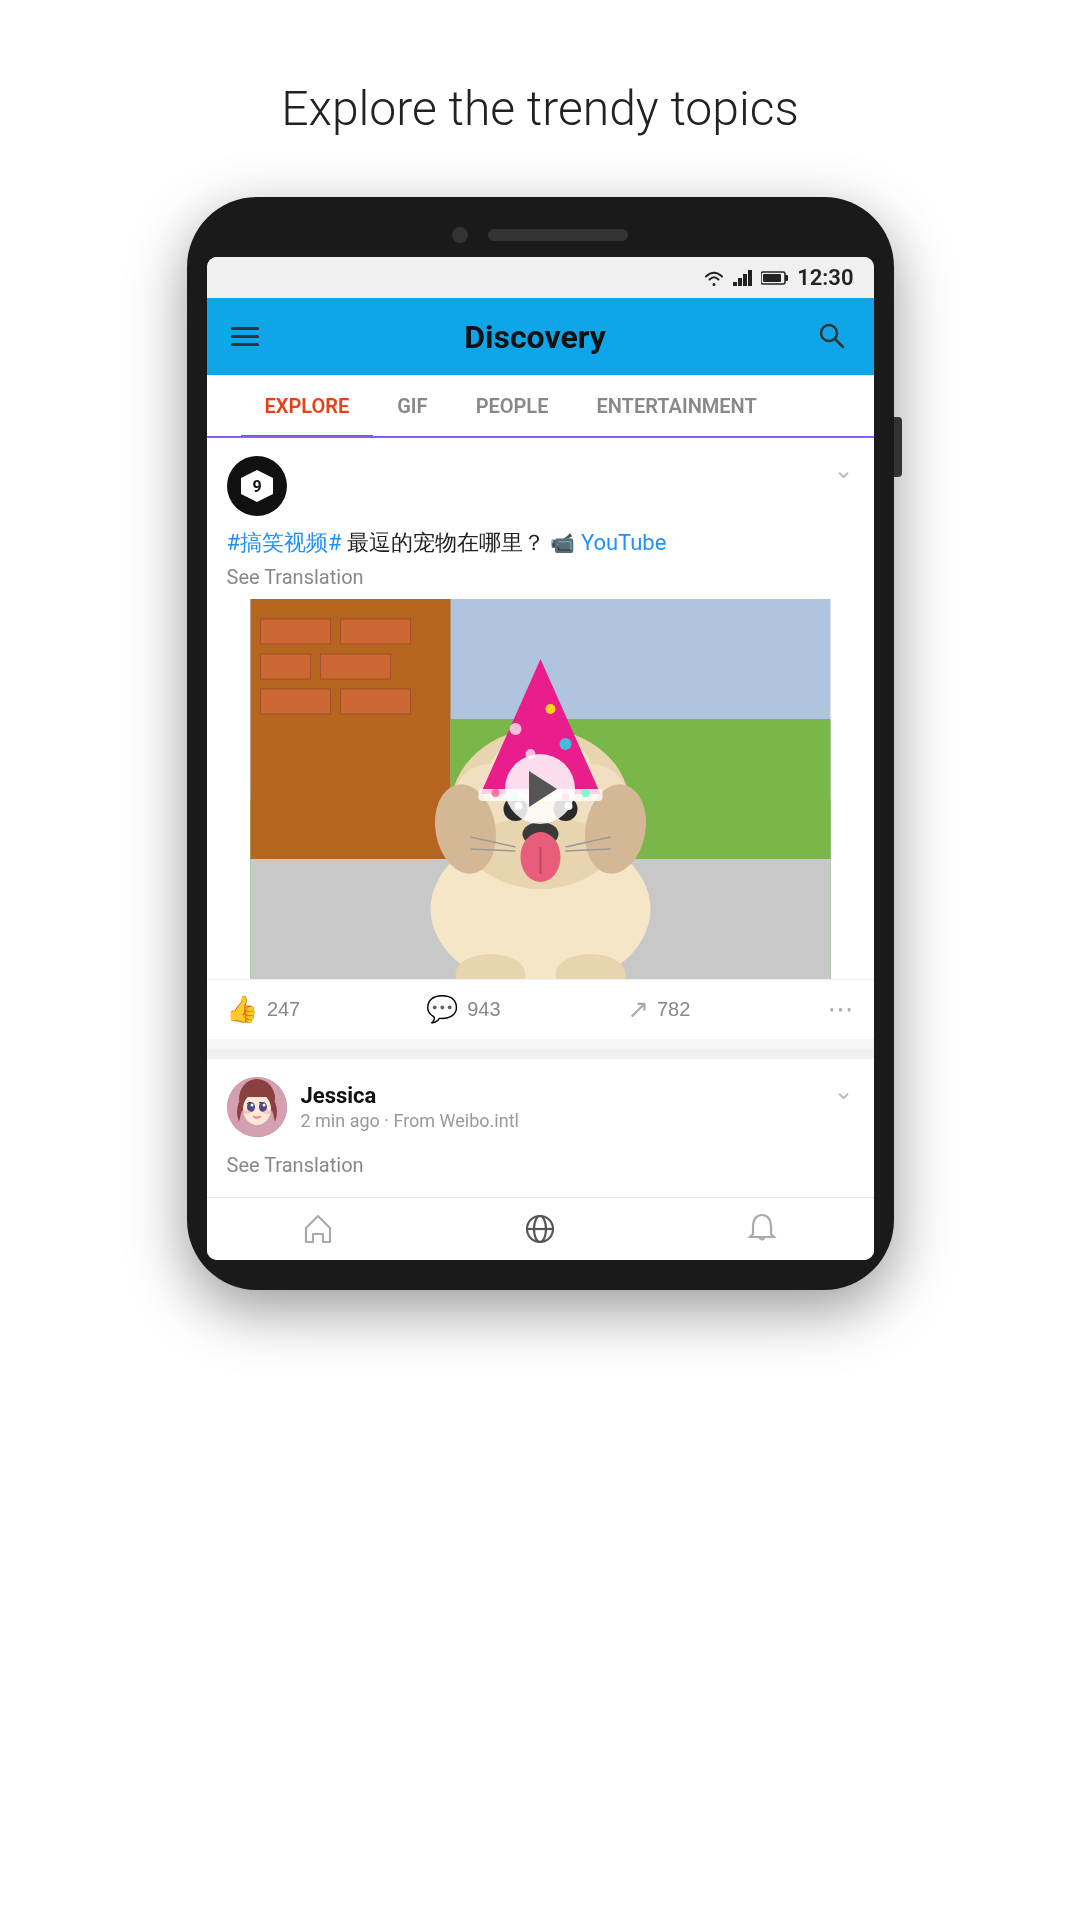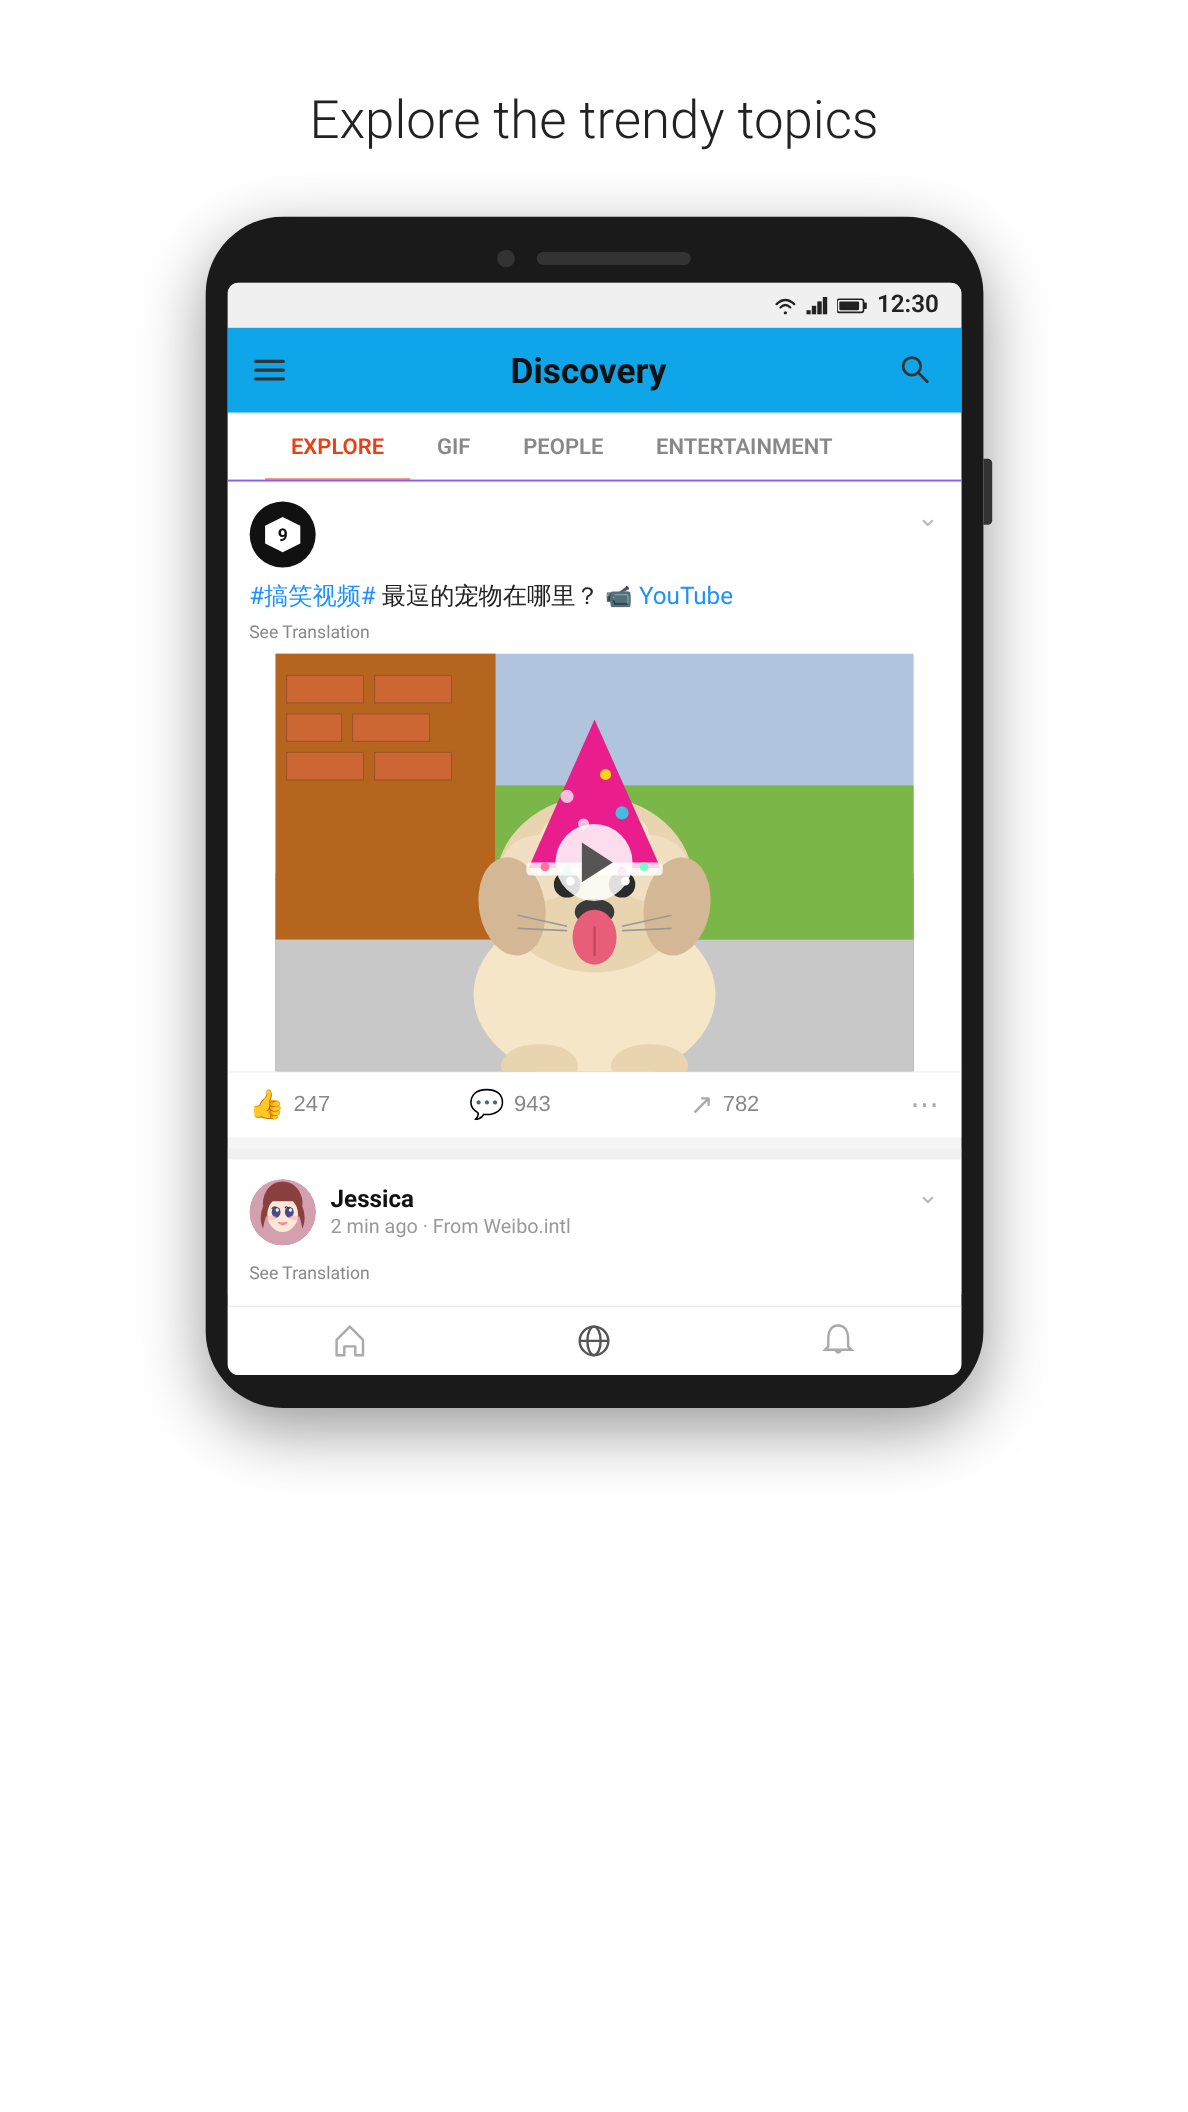--- a/index.html
+++ b/index.html
@@ -241,21 +241,21 @@
 
     .hashtag {
       color: #1e90ff;
     }
 
     .youtube-link {
       color: #1e90ff;
     }
 
     .see-translation {
-      font-size: 16px;
+      font-size: 20px;
       color: #888;
       margin-top: 6px;
       cursor: pointer;
     }
 
     
     .video-container {
       width: 100%;
       position: relative;
       cursor: pointer;

